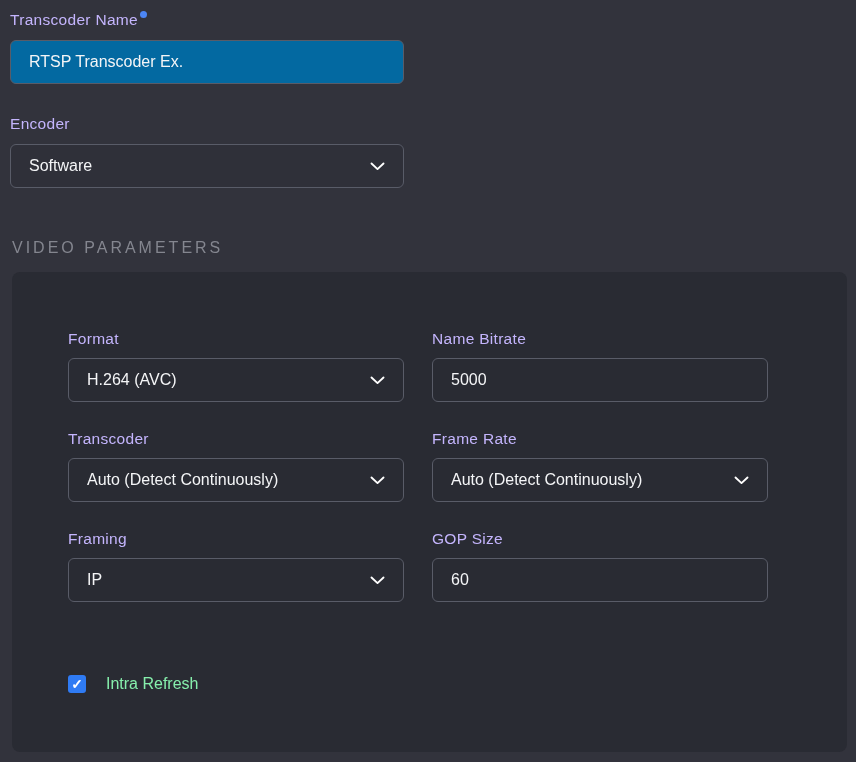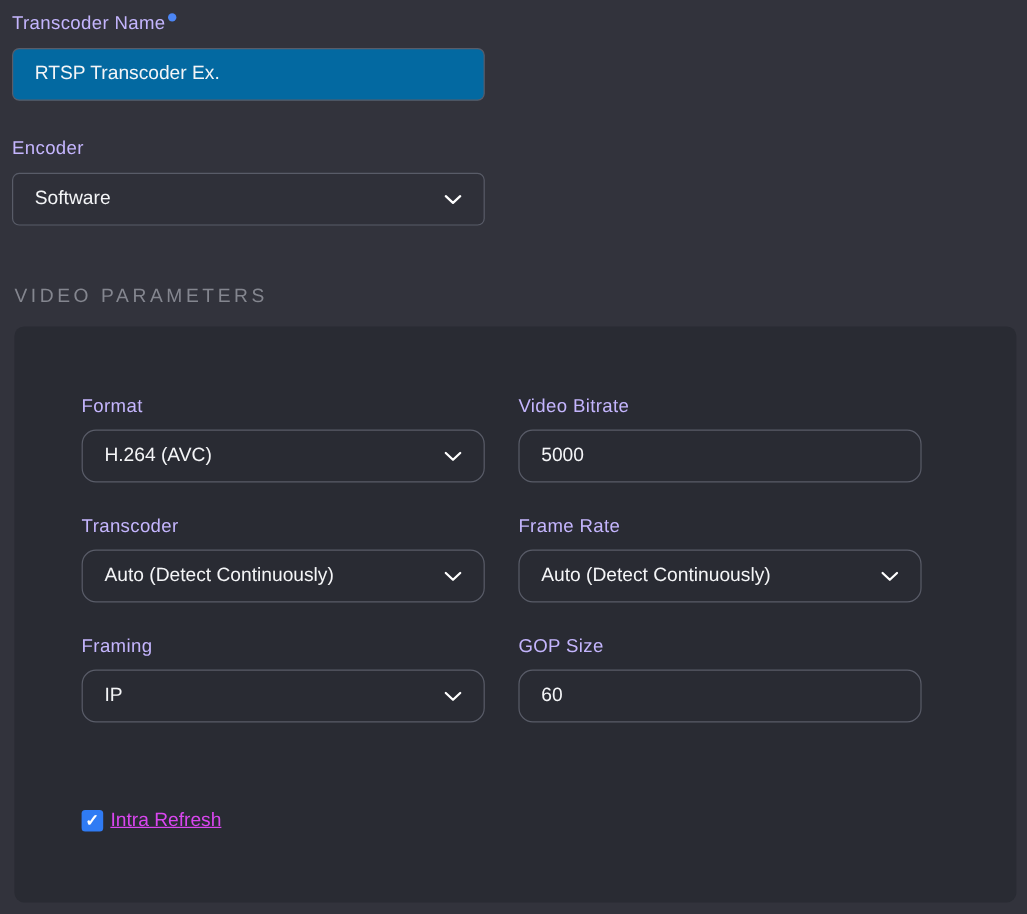--- a/index.html
+++ b/index.html
@@ -79,21 +79,20 @@
     margin: 15px 0 0 12px;
     width: 835px; height: 480px;
     background: #292b33;
     border-radius: 8px;
     padding: 58px 56px 0 56px;
   }
   .panel .text-input,
   .panel .select-box {
     width: 336px;
     background: #292b33;
-    border-radius: 12px;
   }
   .grid {
     display: grid;
     grid-template-columns: 336px 336px;
     column-gap: 49px;
     row-gap: 34px;
     gap: 28px;
   }
   .grid .field-label { margin-bottom: 10px; }
 
@@ -113,24 +112,23 @@
     justify-content: center;
   }
   .checkmark {
     color: #ffffff;
     font-size: 14px;
     font-weight: bold;
     line-height: 1;
     transform: translateY(-0.5px);
   }
   .checkbox-label {
-    margin-left: 6px;
-    color: #d946ef;
-    font-size: 16px;
-    text-decoration: underline;
+    margin-left: 20px;
+    color: #86efac;
+    font-size: 16px;
   }
 </style>
 </head>
 <body>
 
 <div class="page">
 
   <div class="top-section">
 
     <div class="top-group">
@@ -161,21 +159,21 @@
         <span class="field-label">Format</span>
         <div class="select-box">
           <span class="select-value">H.264 (AVC)</span>
           <svg class="chevron" width="15" height="9" viewBox="0 0 15 9">
             <path d="M1.5 1.5l6 5.6 6-5.6" fill="none" stroke="#ffffff" stroke-width="1.9" stroke-linecap="round" stroke-linejoin="round"></path>
           </svg>
         </div>
       </div>
 
       <div>
-        <span class="field-label">Video Bitrate</span>
+        <span class="field-label">Name Bitrate</span>
         <input type="text" class="text-input" value="5000" style="">
       </div>
 
       <div>
         <span class="field-label">Transcoder</span>
         <div class="select-box">
           <span class="select-value">Auto (Detect Continuously)</span>
           <svg class="chevron" width="15" height="9" viewBox="0 0 15 9">
             <path d="M1.5 1.5l6 5.6 6-5.6" fill="none" stroke="#ffffff" stroke-width="1.9" stroke-linecap="round" stroke-linejoin="round"></path>
           </svg>

